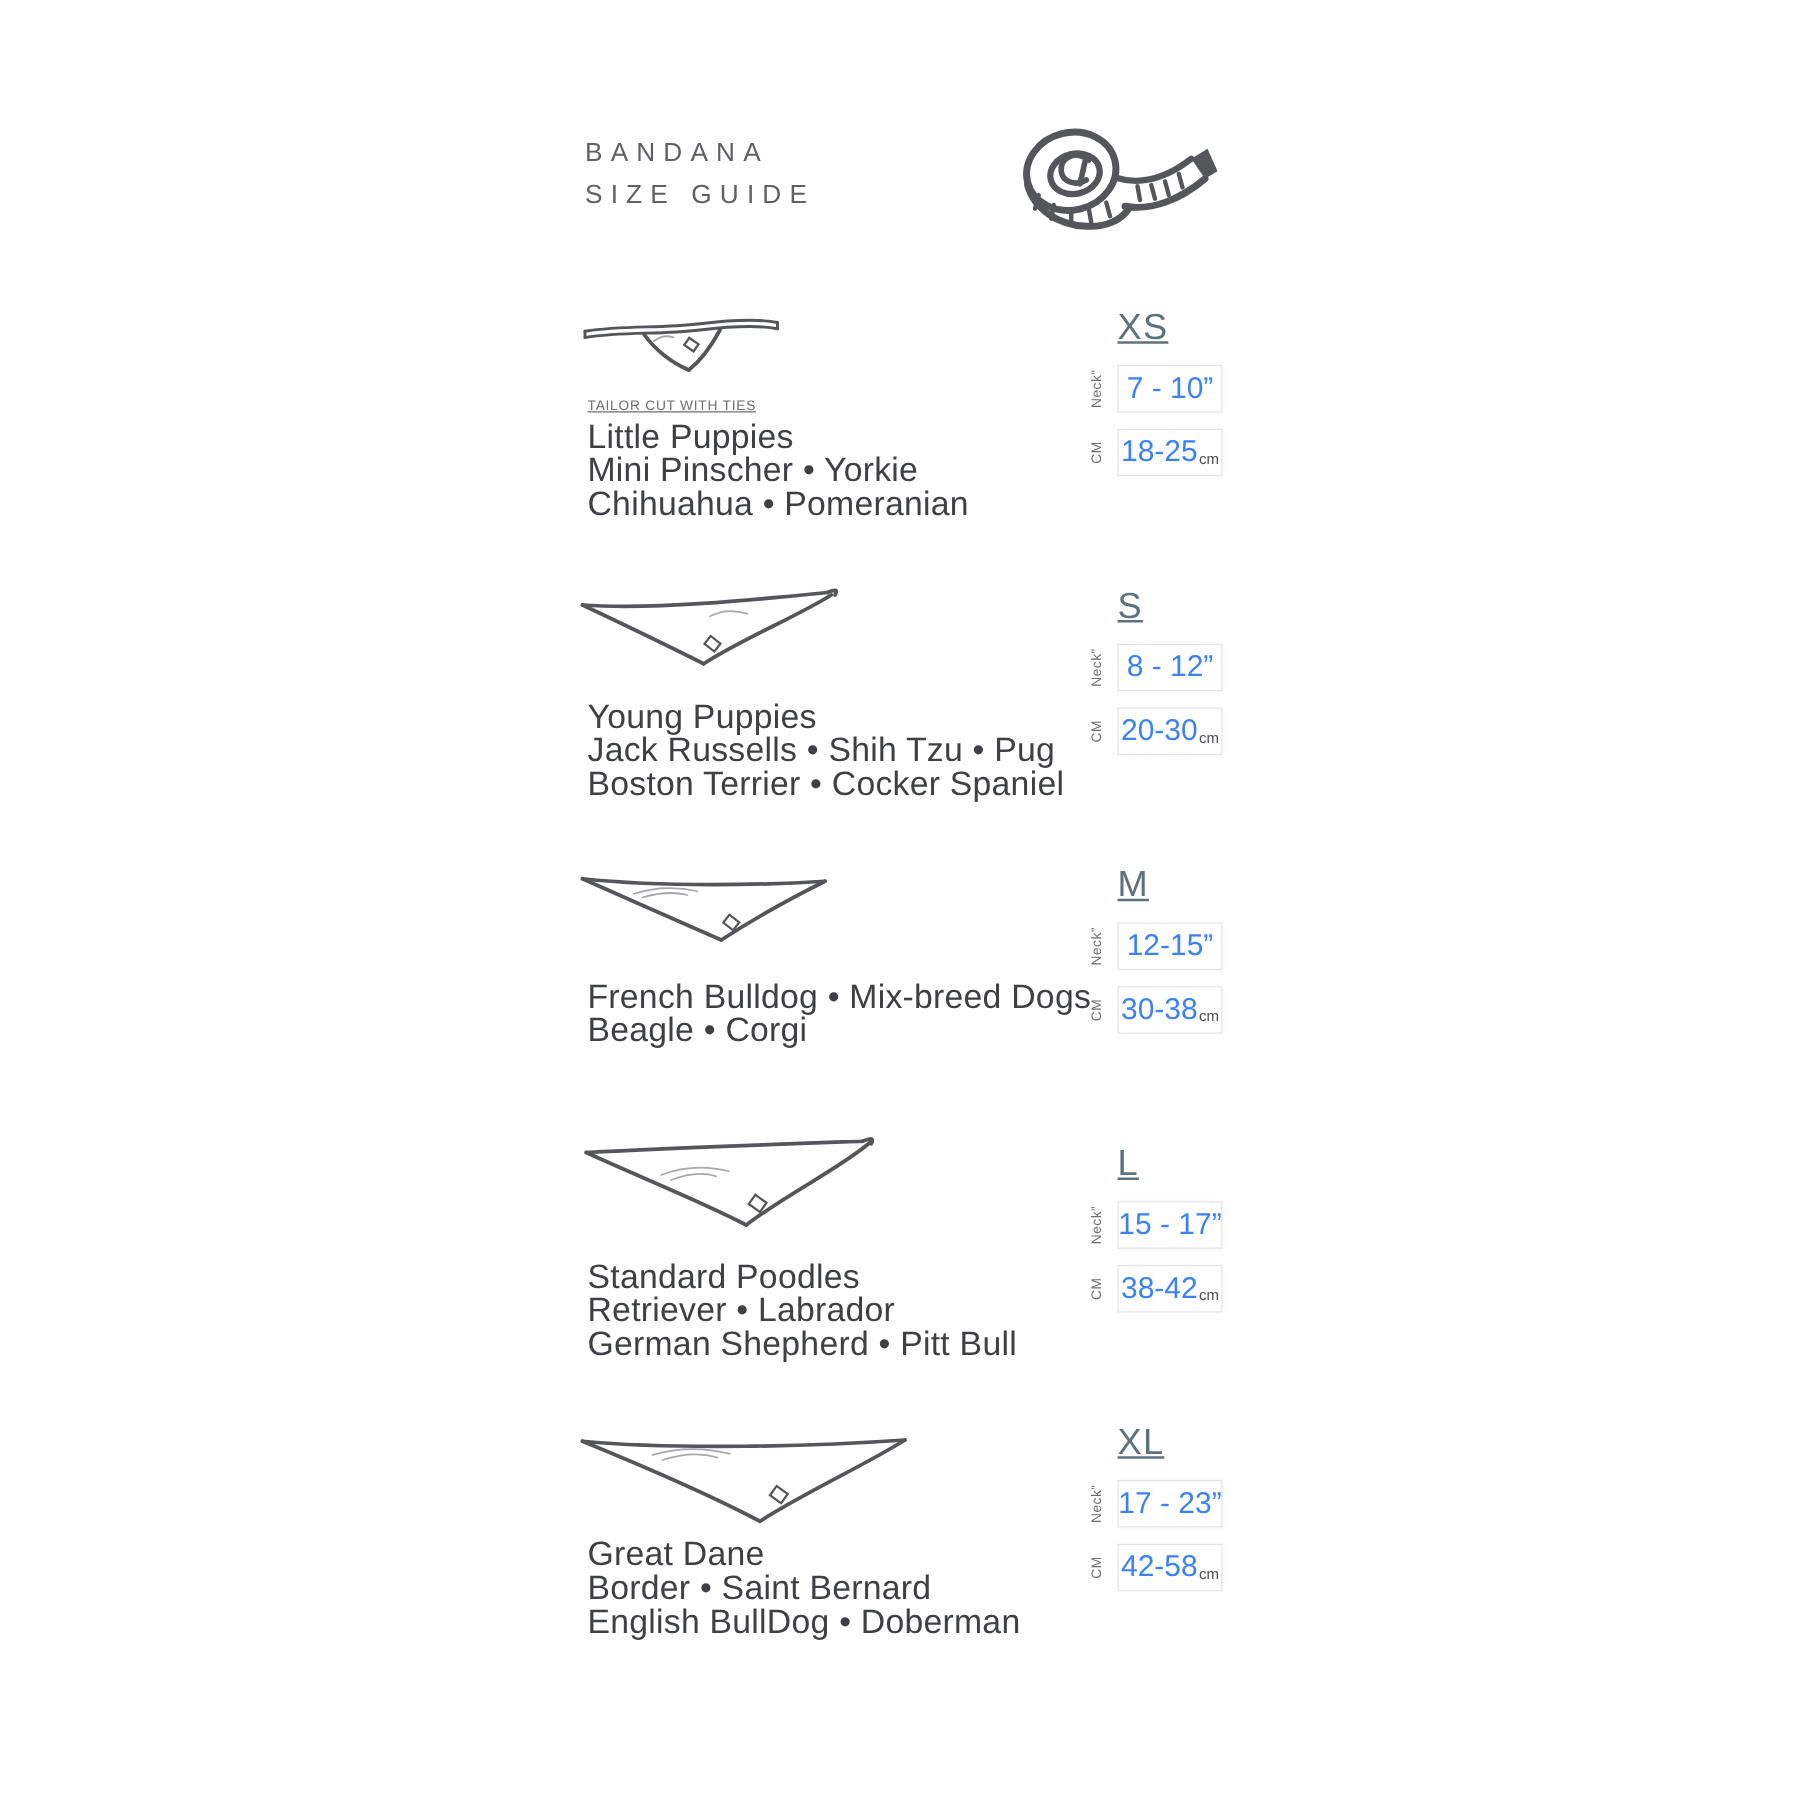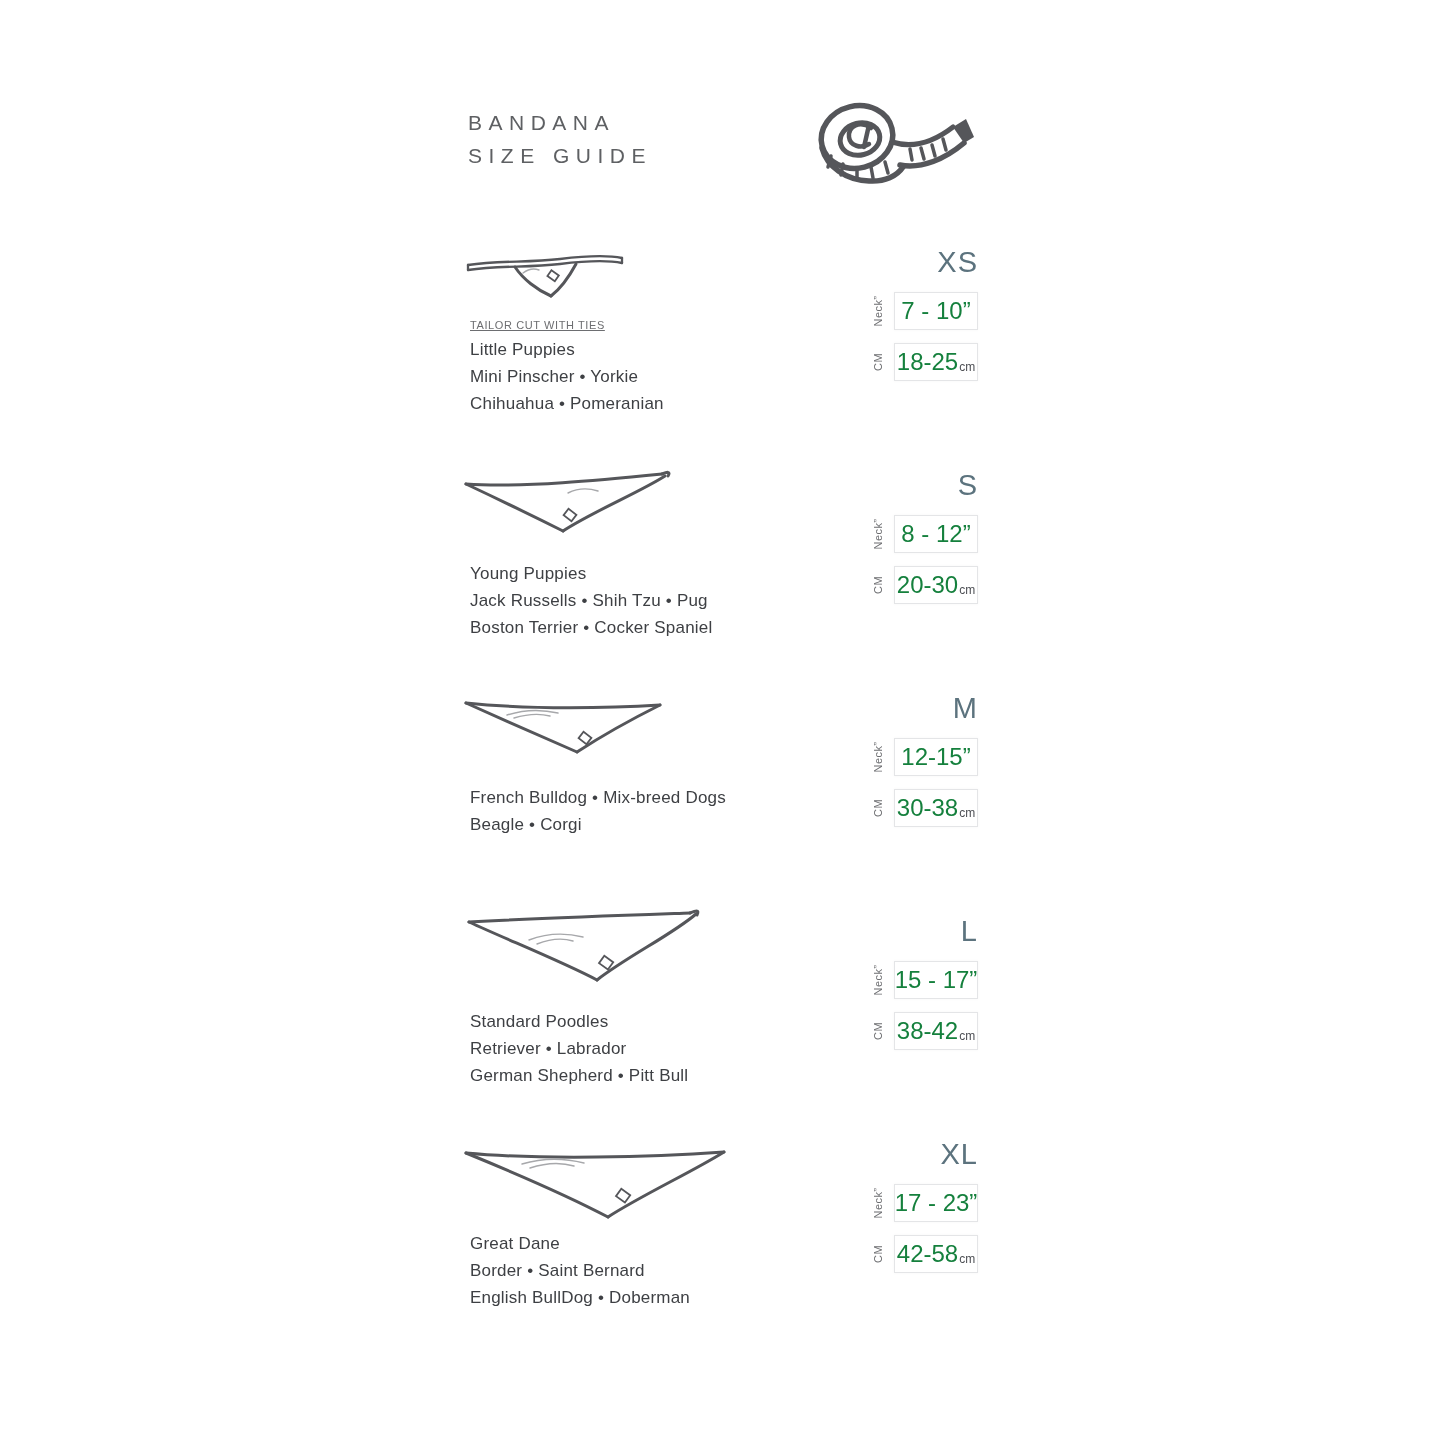--- a/index.html
+++ b/index.html
@@ -17,34 +17,34 @@
   .bandana{position:absolute;overflow:visible;}
   .bandana .main{fill:none;stroke:#55565a;stroke-width:3;stroke-linecap:round;stroke-linejoin:round;}
   .bandana .thin{fill:none;stroke:#55565a;stroke-width:2.3;stroke-linecap:round;}
   .bandana .fold{fill:none;stroke:#a7a8ab;stroke-width:1.4;stroke-linecap:round;}
   .bandana .tag{fill:#ffffff;stroke:#55565a;stroke-width:1.8;}
   
   .note{
     position:absolute;font-size:11px;letter-spacing:.6px;color:#6d6e71;white-space:nowrap;text-decoration:underline;
   }
   .breeds{
-    position:absolute;font-size:17px;line-height:27px;color:#3e4044;
+    position:absolute;font-size:27px;line-height:27px;color:#3e4044;
     letter-spacing:.2px;white-space:nowrap;
   }
   
   .size-code{
-    position:absolute;left:894px;width:84px;text-align:right;
-    font-size:29px;line-height:32px;color:#5c737e;letter-spacing:1px;font-weight:400;
+    position:absolute;left:894px;width:84px;text-align:left;
+    font-size:29px;line-height:32px;color:#5c737e;letter-spacing:1px;font-weight:400;text-decoration:underline;
   }
   .mbox{
     position:absolute;left:894px;width:84px;height:38px;
     background:#ffffff;border:1px solid #e4e5e7;box-shadow:0 0 3px rgba(0,0,0,0.04);
     display:flex;align-items:center;justify-content:center;box-sizing:border-box;
   }
-  .val{font-size:24px;color:#15803d;white-space:nowrap;}
+  .val{font-size:24px;color:#3b82f6;white-space:nowrap;}
   .unit{font-size:12px;color:#4d4f54;position:relative;top:5px;margin-left:1px;}
   .vlabel{
     position:absolute;left:856px;width:44px;line-height:14px;text-align:center;
     transform:rotate(-90deg);transform-origin:center;
     font-size:11px;letter-spacing:.4px;color:#6d6e71;white-space:nowrap;
   }
   
   .tape{position:absolute;left:812px;top:97px;overflow:visible;}
   .tape .s{fill:none;stroke:#55565a;stroke-linecap:round;stroke-linejoin:round;}
 </style>

